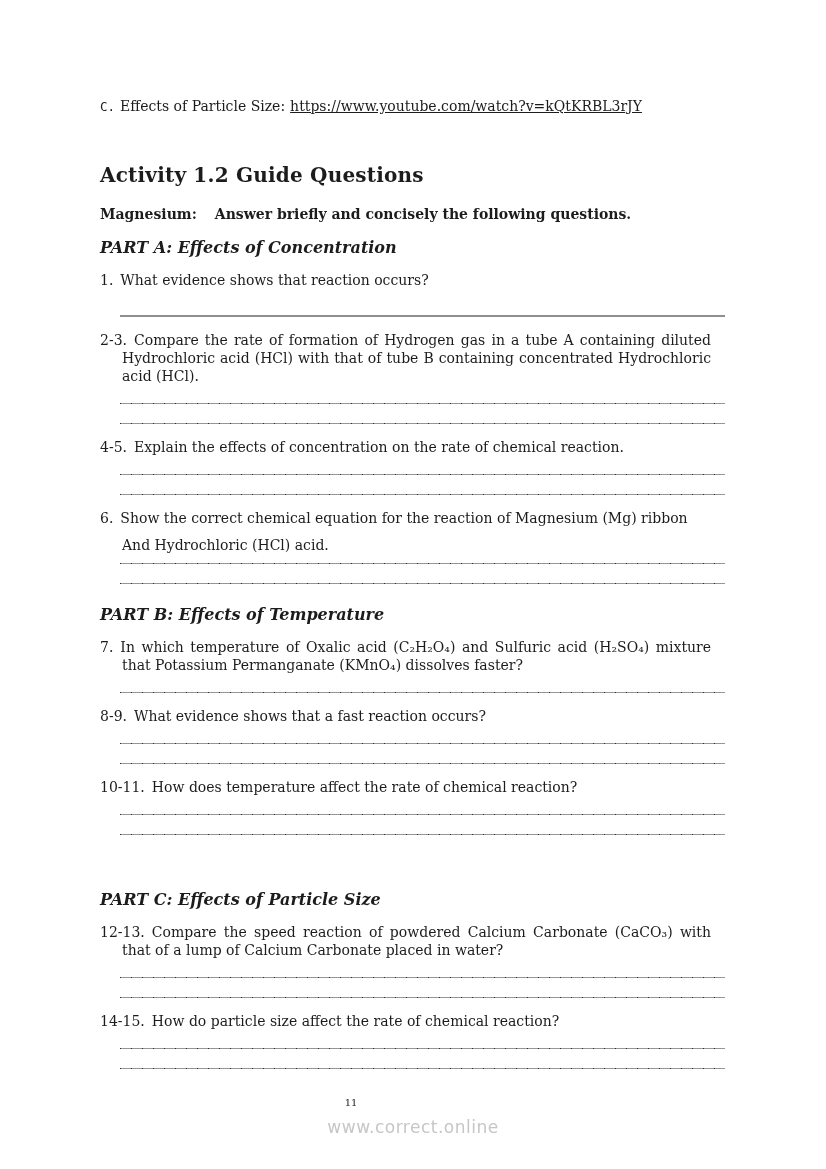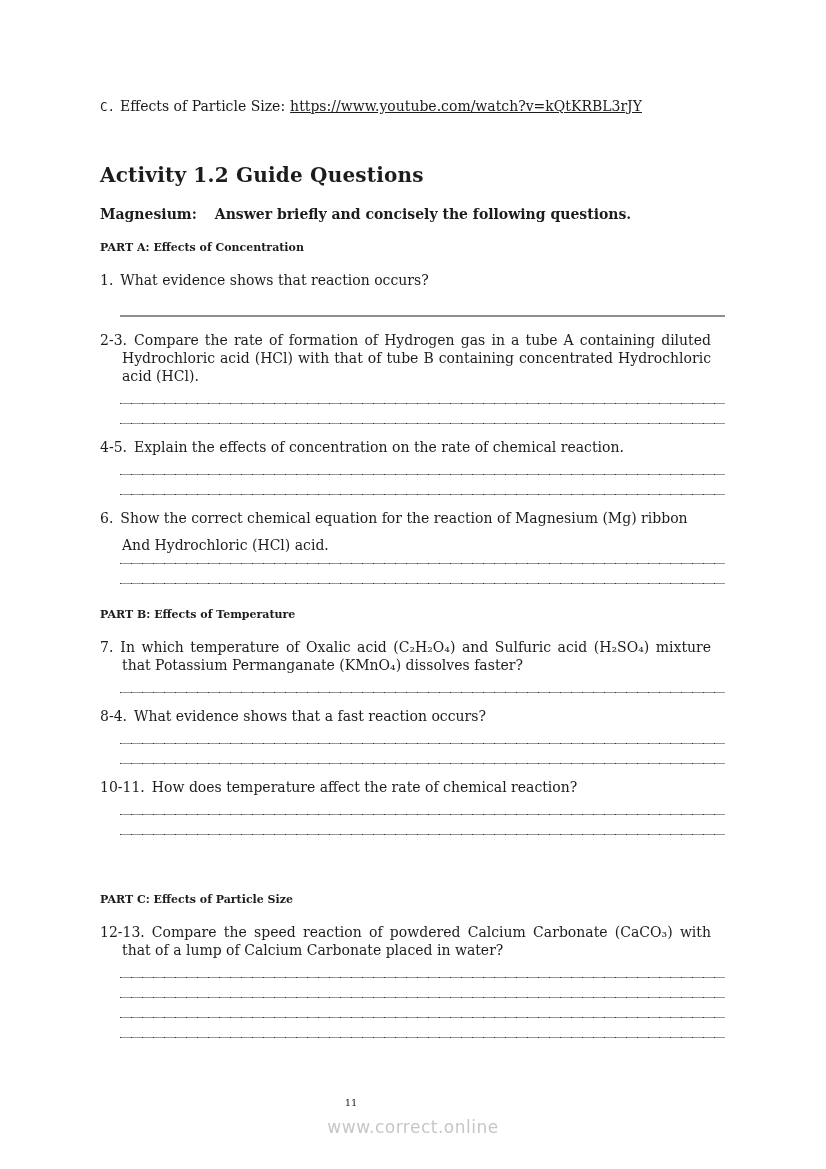--- a/index.html
+++ b/index.html
@@ -46,24 +46,25 @@
     letter-spacing: 0.2px;
   }
   .directions {
     font-size: 14px;
     line-height: 19px;
     font-weight: bold;
     margin: 18px 0 0 0;
   }
   .dir-label { margin-right: 18px; }
   .part-heading {
-    font-size: 11px;
+    font-size: 16px;
     line-height: 18px;
     font-weight: bold;
     margin: 22px 0 0 0;
+    font-style: italic;
   }
   .section-0 .part-heading { margin-top: 15px; }
   .section-2 .part-heading { margin-top: 56px; }
   .question {
     margin: 14px 16px 0 0;
     font-size: 14px;
     line-height: 18px;
     padding-left: 22px;
     text-indent: -22px;
     text-align: justify;
@@ -137,32 +138,33 @@
         <div class="answer-line"></div>
         <p class="question"><span class="q-num">6.</span><span class="q-text">Show the correct chemical equation for the reaction of Magnesium (Mg) ribbon</span></p>
         <p class="question-cont">And Hydrochloric (HCl) acid.</p>
         <div class="answer-line"></div>
         <div class="answer-line"></div>
       </section>
       <section class="section section-1">
         <h2 class="part-heading">PART B: Effects of Temperature</h2>
         <p class="question"><span class="q-num">7.</span><span class="q-text">In which temperature of Oxalic acid (C₂H₂O₄) and Sulfuric acid (H₂SO₄) mixture that Potassium Permanganate (KMnO₄) dissolves faster?</span></p>
         <div class="answer-line"></div>
-        <p class="question"><span class="q-num">8-4.</span><span class="q-text">What evidence shows that a fast reaction occurs?</span></p>
+        <p class="question"><span class="q-num">8-9.</span><span class="q-text">What evidence shows that a fast reaction occurs?</span></p>
         <div class="answer-line"></div>
         <div class="answer-line"></div>
         <p class="question"><span class="q-num">10-11.</span><span class="q-text">How does temperature affect the rate of chemical reaction?</span></p>
         <div class="answer-line"></div>
         <div class="answer-line"></div>
       </section>
       <section class="section section-2">
         <h2 class="part-heading">PART C: Effects of Particle Size</h2>
         <p class="question"><span class="q-num">12-13.</span><span class="q-text">Compare the speed reaction of powdered Calcium Carbonate (CaCO₃) with that of a lump of Calcium Carbonate placed in water?</span></p>
         <div class="answer-line"></div>
         <div class="answer-line"></div>
+        <p class="question"><span class="q-num">14-15.</span><span class="q-text">How do particle size affect the rate of chemical reaction?</span></p>
         <div class="answer-line"></div>
         <div class="answer-line"></div>
       </section>
     </div>
 
   <div class="page-number">11</div>
   <div class="watermark">www.correct.online</div>
 
 </div>
 

